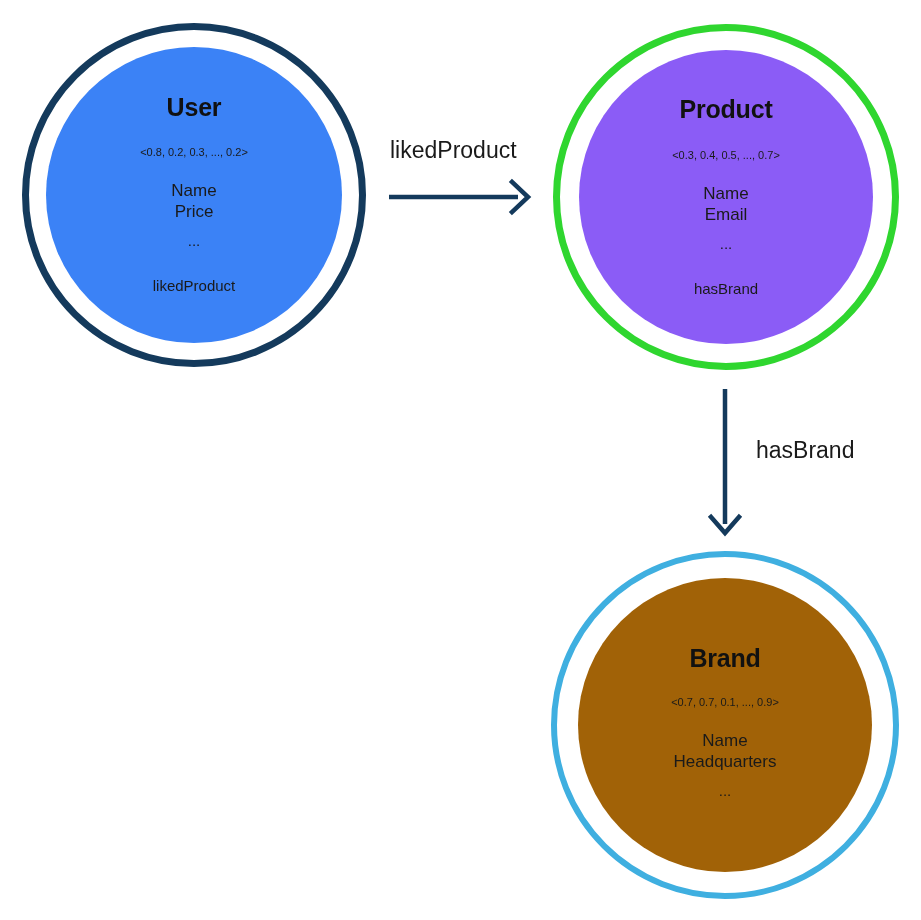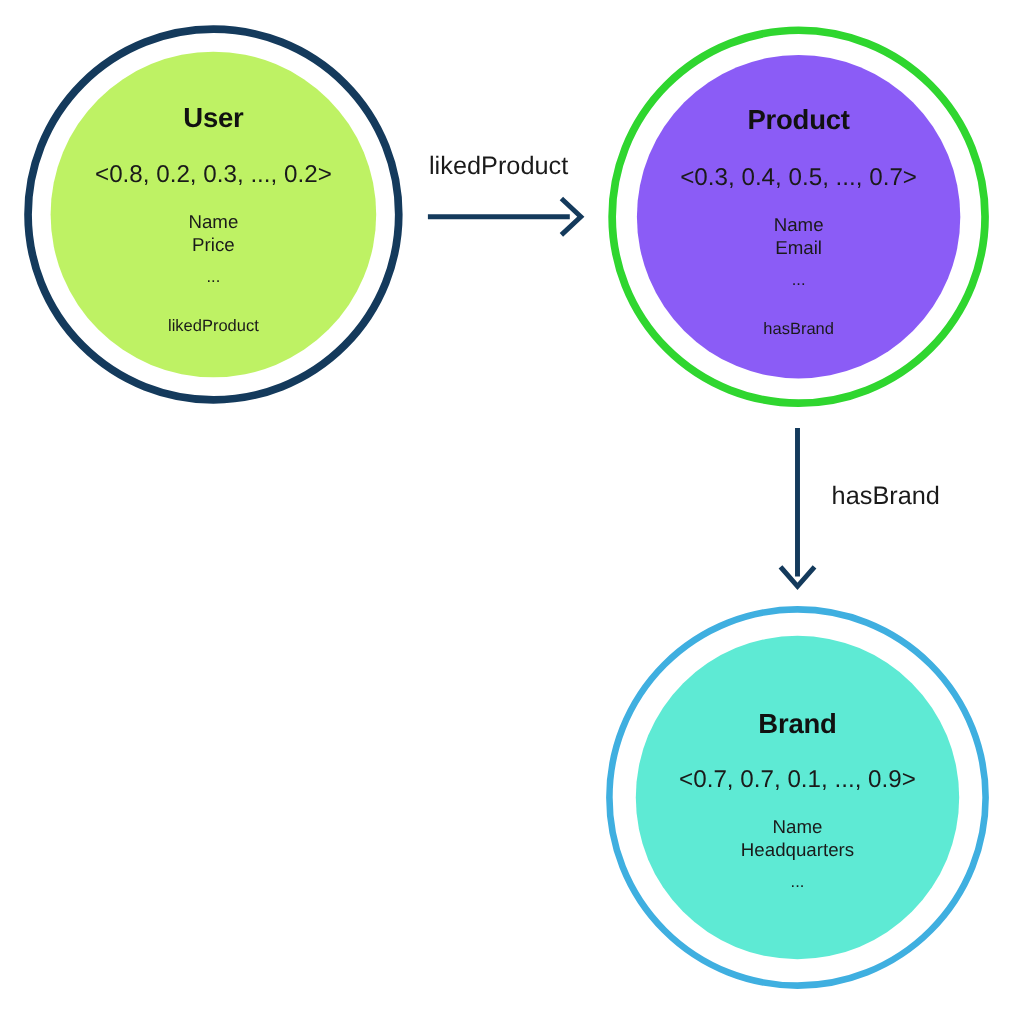--- a/index.html
+++ b/index.html
@@ -39,21 +39,21 @@
   }
 
   .node-title {
     font-weight: bold;
     font-size: 25px;
     letter-spacing: -0.2px;
     color: #111111;
     line-height: 1;
   }
   .node-vector {
-    font-size: 22px;
+    font-size: 11px;
     color: #1a1a1a;
     line-height: 1;
     white-space: nowrap;
   }
   .node-props {
     font-size: 17px;
     color: #1a1a1a;
     line-height: 21px;
   }
   .node-ellipsis {
@@ -69,21 +69,21 @@
 
   
   #node-user {
     left: 22px;  top: 23px;
     width: 344px; height: 344px;
     border: 7px solid #143A5C;
   }
   #node-user-inner {
     left: 46px; top: 47px;
     width: 296px; height: 296px;
-    background: #bef264;
+    background: #3b82f6;
   }
 
   
   #node-product {
     left: 553px; top: 24px;
     width: 346px; height: 346px;
     border: 7px solid #2FD62F;
   }
   #node-product-inner {
     left: 579px; top: 50px;
@@ -93,21 +93,21 @@
 
   
   #node-brand {
     left: 551px; top: 551px;
     width: 348px; height: 348px;
     border: 6px solid #3FAFE0;
   }
   #node-brand-inner {
     left: 578px; top: 578px;
     width: 294px; height: 294px;
-    background: #5eead4;
+    background: #a16207;
   }
 
   
   .edge-svg {
     position: absolute;
     overflow: visible;
   }
   #edge-liked-svg { left: 388px; top: 180px; width: 145px; height: 34px; }
   #edge-hasbrand-svg { left: 708px; top: 388px; width: 36px; height: 150px; }
 

